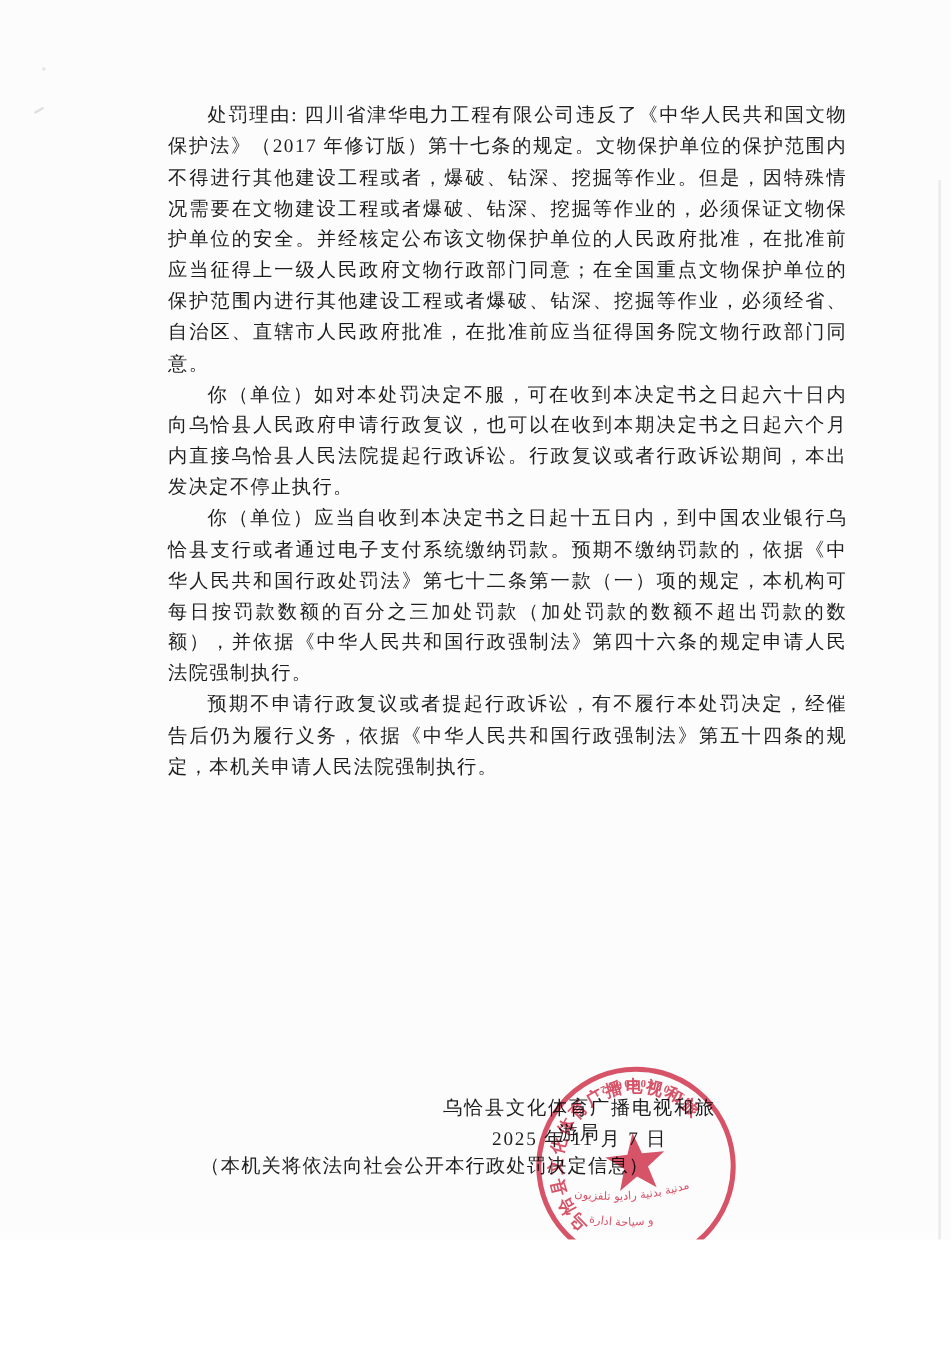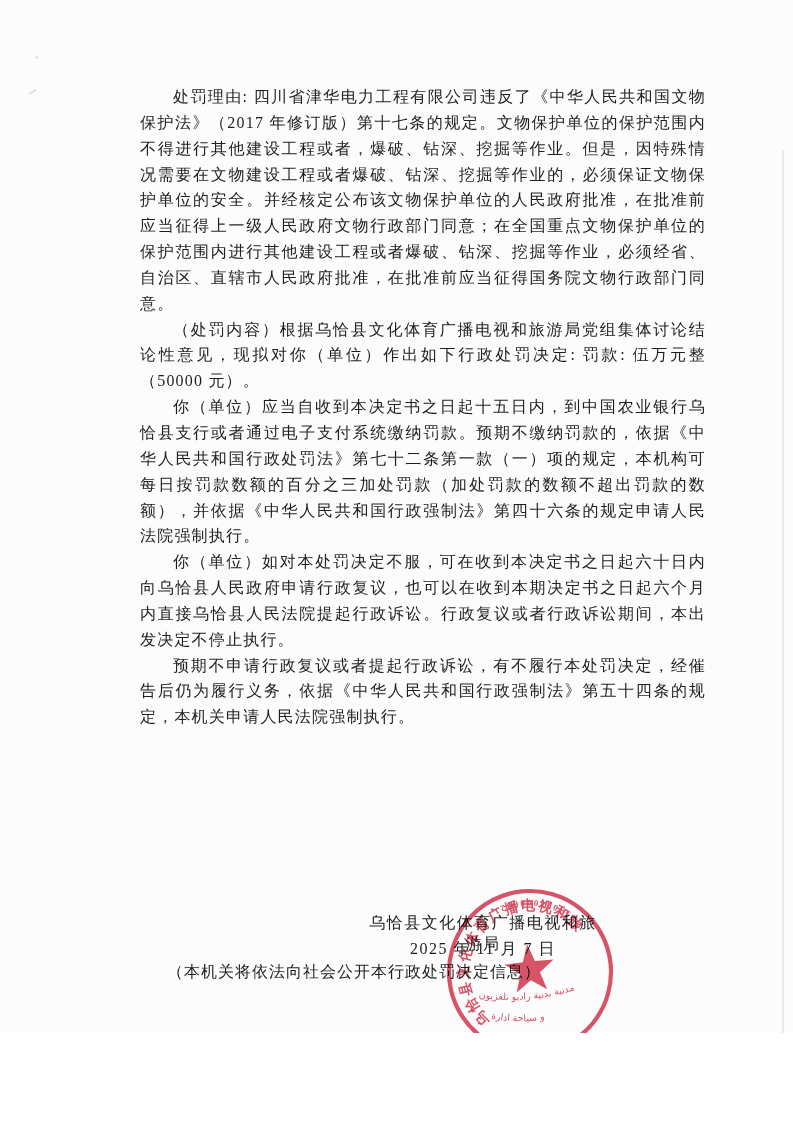--- a/index.html
+++ b/index.html
@@ -49,23 +49,22 @@
 <body>
 
 <div class="page">
 
   <div class="speck speck1"></div>
   <div class="speck speck2"></div>
   <div class="edge-line"></div>
 
   <div class="content">
     <p>处罚理由: 四川省津华电力工程有限公司违反了《中华人民共和国文物保护法》（2017 年修订版）第十七条的规定。文物保护单位的保护范围内不得进行其他建设工程或者，爆破、钻深、挖掘等作业。但是，因特殊情况需要在文物建设工程或者爆破、钻深、挖掘等作业的，必须保证文物保护单位的安全。并经核定公布该文物保护单位的人民政府批准，在批准前应当征得上一级人民政府文物行政部门同意；在全国重点文物保护单位的保护范围内进行其他建设工程或者爆破、钻深、挖掘等作业，必须经省、自治区、直辖市人民政府批准，在批准前应当征得国务院文物行政部门同意。</p>
-    <p>（处罚内容）根据乌恰县文化体育广播电视和旅游局党组集体讨论结论性意见，现拟对你（单位）作出如下行政处罚决定: 罚款: 伍万元整（50000 元）。</p>
+    <p>你（单位）如对本处罚决定不服，可在收到本决定书之日起六十日内向乌恰县人民政府申请行政复议，也可以在收到本期决定书之日起六个月内直接乌恰县人民法院提起行政诉讼。行政复议或者行政诉讼期间，本出发决定不停止执行。</p>
     <p>你（单位）应当自收到本决定书之日起十五日内，到中国农业银行乌恰县支行或者通过电子支付系统缴纳罚款。预期不缴纳罚款的，依据《中华人民共和国行政处罚法》第七十二条第一款（一）项的规定，本机构可每日按罚款数额的百分之三加处罚款（加处罚款的数额不超出罚款的数额），并依据《中华人民共和国行政强制法》第四十六条的规定申请人民法院强制执行。</p>
-    <p>你（单位）如对本处罚决定不服，可在收到本决定书之日起六十日内向乌恰县人民政府申请行政复议，也可以在收到本期决定书之日起六个月内直接乌恰县人民法院提起行政诉讼。行政复议或者行政诉讼期间，本出发决定不停止执行。</p>
     <p>预期不申请行政复议或者提起行政诉讼，有不履行本处罚决定，经催告后仍为履行义务，依据《中华人民共和国行政强制法》第五十四条的规定，本机关申请人民法院强制执行。</p>
   </div>
 
   <div class="sig-agency">乌恰县文化体育广播电视和旅游局</div>
   <div class="sig-date">2025 年 11 月 7 日</div>
   <div class="footnote">（本机关将依法向社会公开本行政处罚决定信息）</div>
 
   <div class="seal">
     <svg width="186" height="186" viewBox="-93 -93 186 186">
       <circle cx="0" cy="0" r="81" fill="none" stroke="#d6455c" stroke-width="4.2"></circle>

